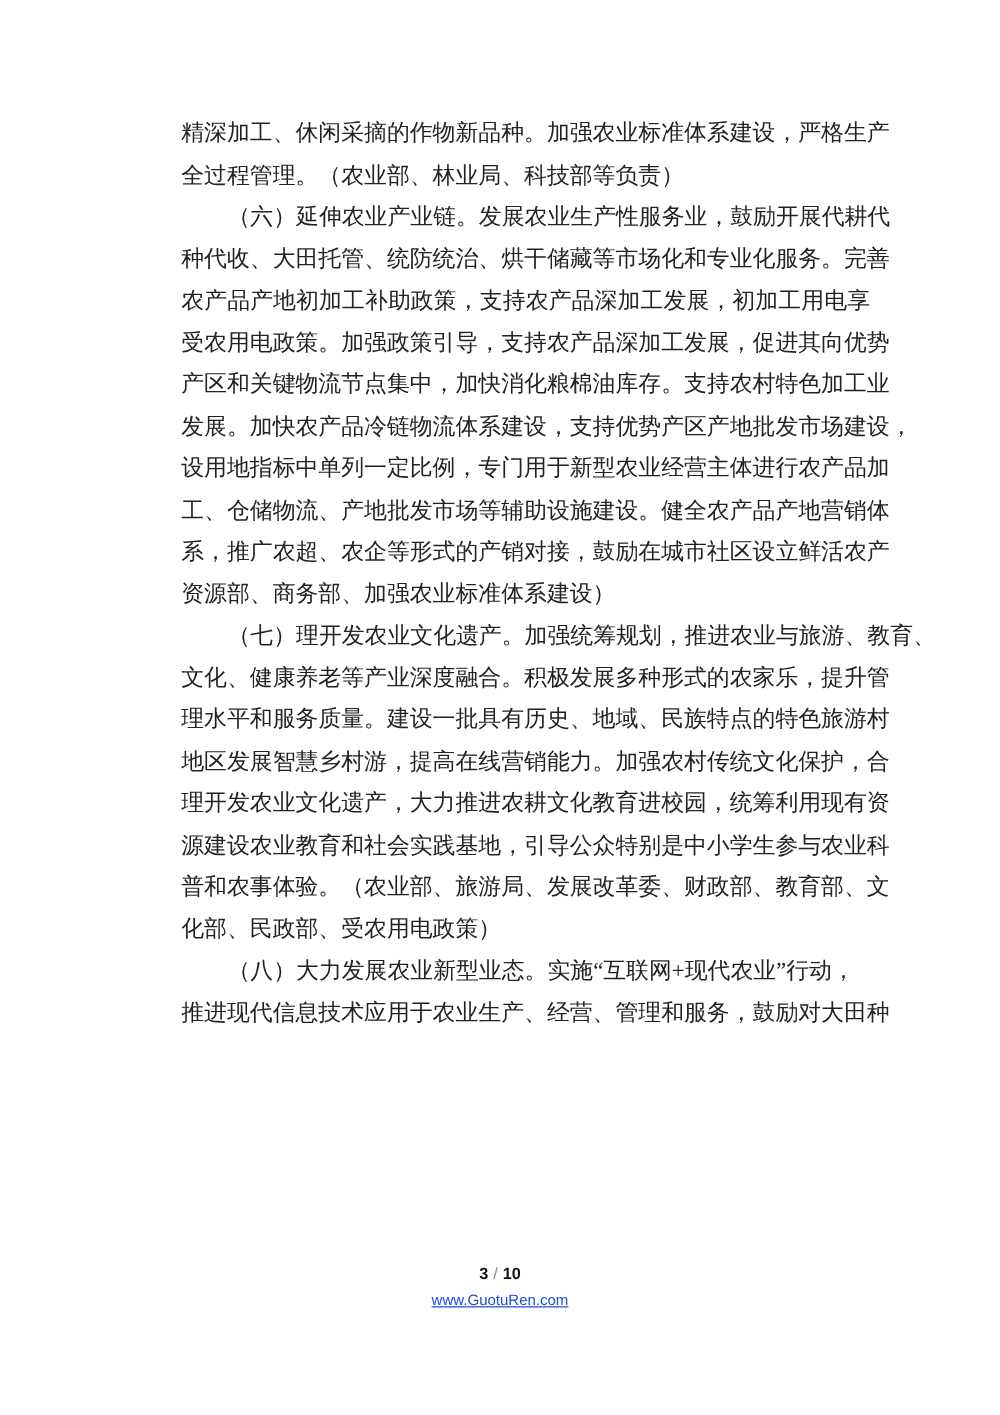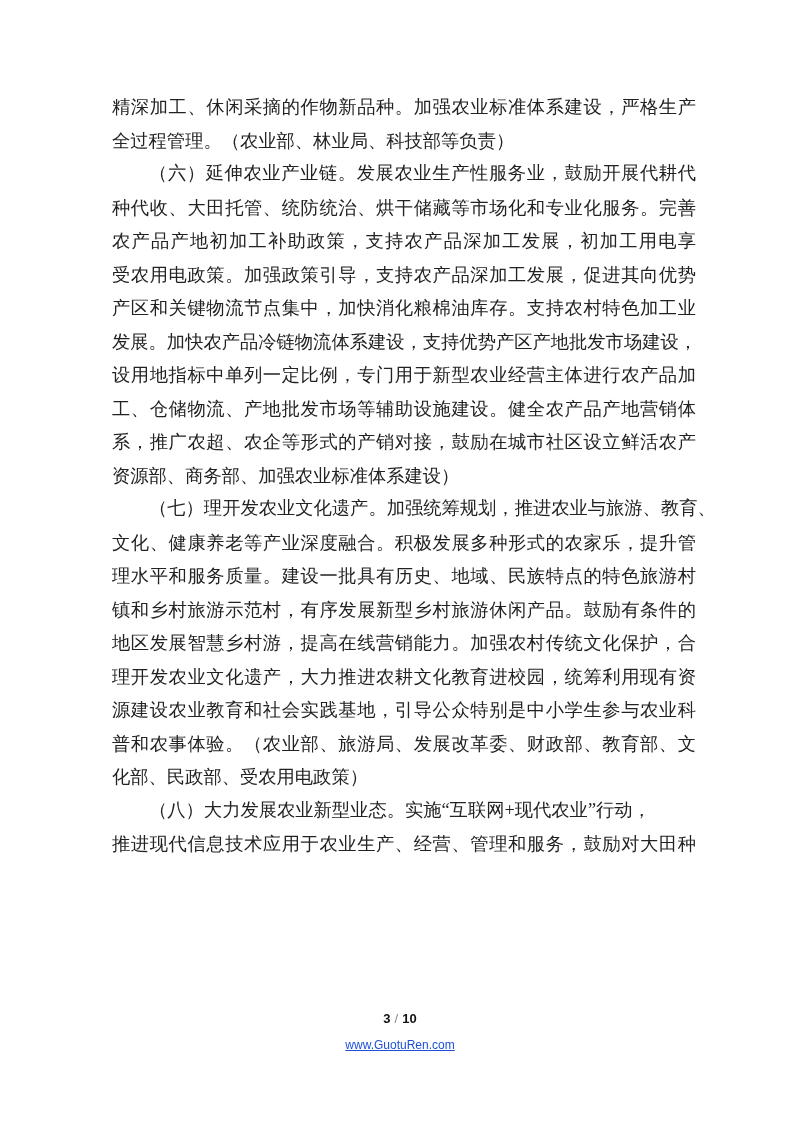--- a/index.html
+++ b/index.html
@@ -13,41 +13,42 @@
       font-size: 18.3px;
       color: #222222;
     }
     .line {
       height: 33.5px;
       line-height: 33.5px;
       white-space: nowrap;
       overflow: visible;
       text-align: justify;
       text-align-last: justify;
+      margin-left: 33px;
     }
     .line.last { text-align-last: left; }
     .line.indent { padding-left: 37px; font-family: Liberation Serif, serif; }
     .footer {
       position: absolute;
       left: 0; right: 0;
       top: 1010px;
       text-align: center;
       font-family: Liberation Sans, sans-serif;
     }
     .pagenum {
       font-size: 13px;
       color: #111111;
       height: 18px;
       line-height: 18px;
     }
     .pagenum b { font-weight: bold; }
     .pagenum .sep { color: #888888; padding: 0 4px; font-weight: normal; }
     .site {
       display: inline-block;
-      margin-top: 10px;
+      margin-top: 5px;
       font-size: 12px;
       color: #1a4fd6;
       text-decoration: underline;
     }
   </style>
 </head>
 <body>
 
 <div class="page">
   <div class="line">精深加工、休闲采摘的作物新品种。加强农业标准体系建设，严格生产</div>
@@ -58,21 +59,20 @@
   <div class="line">受农用电政策。加强政策引导，支持农产品深加工发展，促进其向优势</div>
   <div class="line">产区和关键物流节点集中，加快消化粮棉油库存。支持农村特色加工业</div>
   <div class="line">发展。加快农产品冷链物流体系建设，支持优势产区产地批发市场建设，</div>
   <div class="line">设用地指标中单列一定比例，专门用于新型农业经营主体进行农产品加</div>
   <div class="line">工、仓储物流、产地批发市场等辅助设施建设。健全农产品产地营销体</div>
   <div class="line">系，推广农超、农企等形式的产销对接，鼓励在城市社区设立鲜活农产</div>
   <div class="line last">资源部、商务部、加强农业标准体系建设）</div>
   <div class="line indent">（七）理开发农业文化遗产。加强统筹规划，推进农业与旅游、教育、</div>
   <div class="line">文化、健康养老等产业深度融合。积极发展多种形式的农家乐，提升管</div>
   <div class="line">理水平和服务质量。建设一批具有历史、地域、民族特点的特色旅游村</div>
-  <div class="line">镇和乡村旅游示范村，有序发展新型乡村旅游休闲产品。鼓励有条件的</div>
   <div class="line">地区发展智慧乡村游，提高在线营销能力。加强农村传统文化保护，合</div>
   <div class="line">理开发农业文化遗产，大力推进农耕文化教育进校园，统筹利用现有资</div>
   <div class="line">源建设农业教育和社会实践基地，引导公众特别是中小学生参与农业科</div>
   <div class="line">普和农事体验。（农业部、旅游局、发展改革委、财政部、教育部、文</div>
   <div class="line last">化部、民政部、受农用电政策）</div>
   <div class="line indent last">（八）大力发展农业新型业态。实施“互联网+现代农业”行动，</div>
   <div class="line">推进现代信息技术应用于农业生产、经营、管理和服务，鼓励对大田种</div>
 </div>
 
 <div class="footer">

